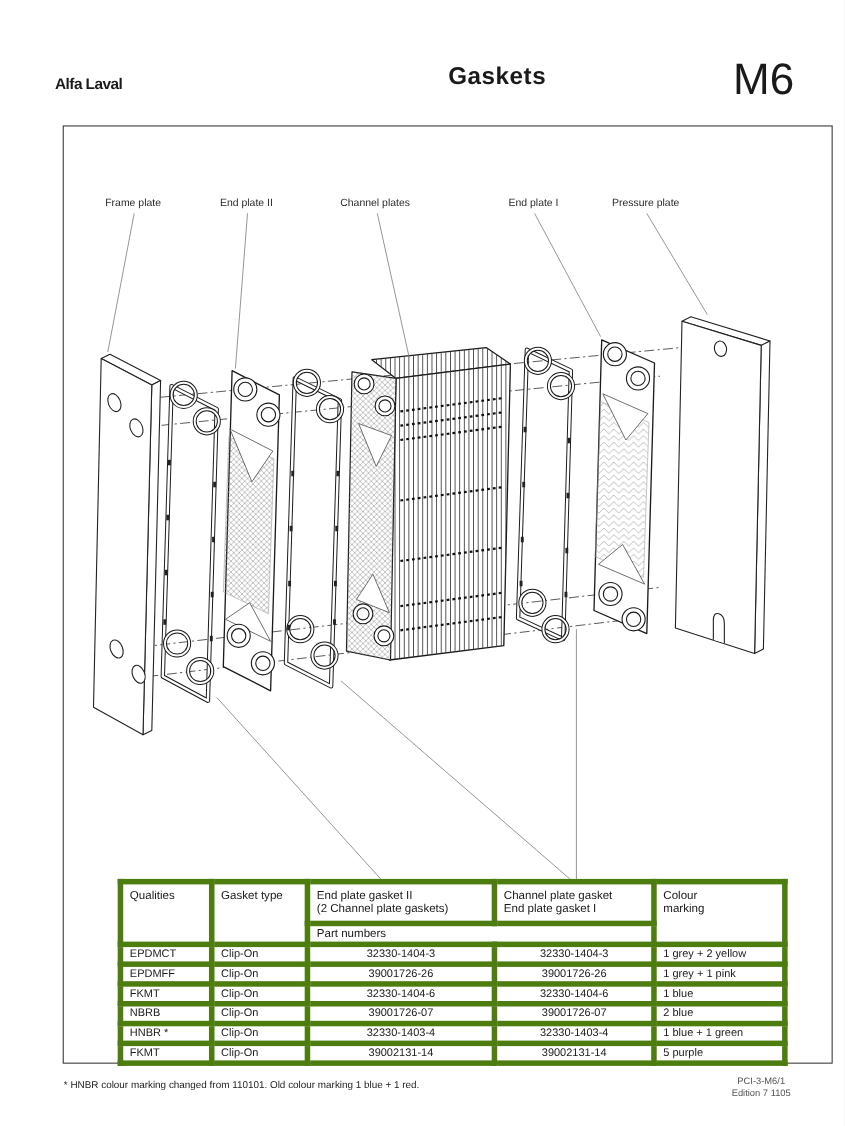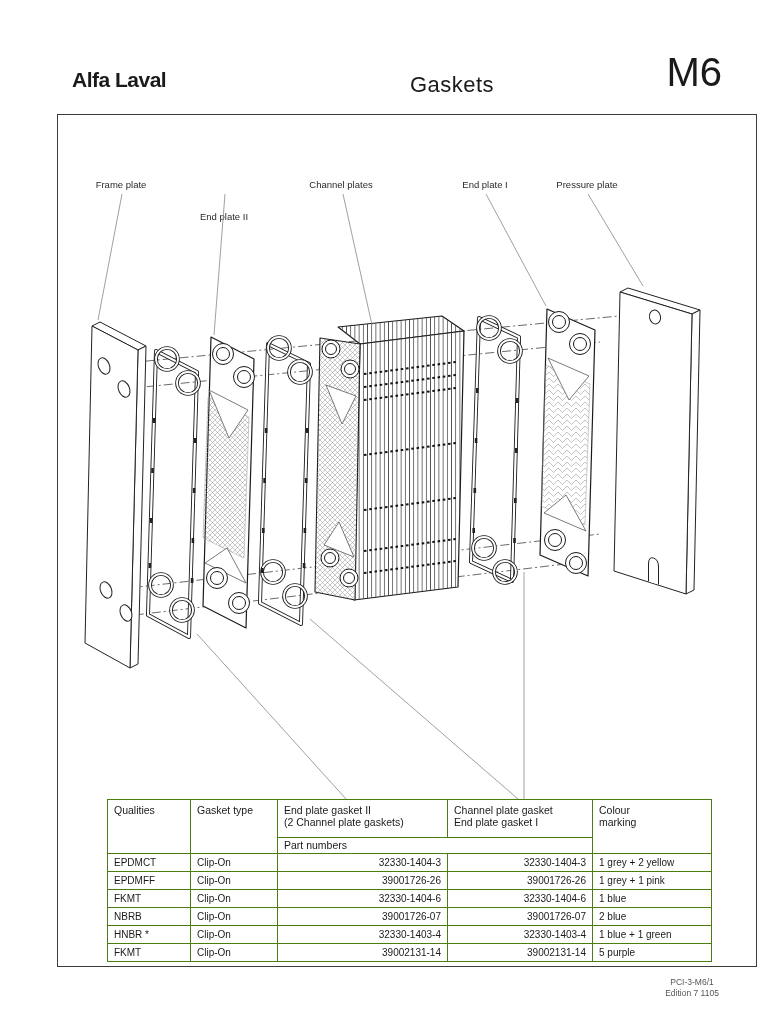--- a/index.html
+++ b/index.html
@@ -1,55 +1,55 @@
 <!DOCTYPE html>
 <html><head>
 <meta charset="utf-8">
 <style>
   html,body{margin:0;padding:0;background:#e8e8e8;}
   #page{position:relative;width:768px;height:1024px;background:#ffffff;
         font-family:"Liberation Sans", sans-serif;color:#1a1a1a;overflow:hidden;}
   .abs{position:absolute;}
   
-  #brand{left:72px;top:68px;font-size:21px;font-weight:bold;letter-spacing:-0.5px;}
-  #doc-title{left:384px;top:72px;transform:translateX(-50%);font-size:22px;font-weight:400;
+  #brand{left:50px;top:68px;font-size:14px;font-weight:bold;letter-spacing:-0.5px;}
+  #doc-title{left:384px;top:56px;transform:translateX(-50%);font-size:22px;font-weight:700;
              letter-spacing:0.5px;left:452px;}
   #model{left:640px;top:50px;width:82px;text-align:right;font-size:40px;font-weight:400;}
   
   #frame-box{left:57px;top:114px;width:698px;height:851px;border:1px solid #3c3c3c;}
   
   .part-label{font-size:9.5px;color:#2a2a2a;transform:translateX(-50%);white-space:nowrap;top:179px;}
   
   #gasket-table{left:107px;top:799px;width:604px;border-collapse:collapse;
                 font-size:10px;color:#1a1a1a;table-layout:fixed;}
-  #gasket-table th,#gasket-table td{border:1px solid #4d7c0f;padding:1px 6px;font-weight:400;
+  #gasket-table th,#gasket-table td{border:5px solid #4d7c0f;padding:1px 6px;font-weight:400;
                 background:#fff;overflow:hidden;white-space:nowrap;}
   #gasket-table th{text-align:left;vertical-align:top;padding-top:4px;font-size:10.5px;}
   #gasket-table th.ctr{}
-  #gasket-table td.ctr{text-align:right;}
+  #gasket-table td.ctr{text-align:center;}
   tr.hrow1{height:38px;} tr.hrow2{height:16px;} tr.drow{height:18px;}
   
   #footnote{left:58px;top:981px;font-size:9px;color:#222;}
   #docref{left:632px;top:977px;width:120px;text-align:center;font-size:8.5px;
           color:#555;line-height:1.3;}
   svg{position:absolute;left:0;top:0;}
 </style>
 </head>
 <body>
 
 <div id="page">
 
   <div class="abs" id="brand">Alfa Laval</div>
   <div class="abs" id="doc-title">Gaskets</div>
   <div class="abs" id="model">M6</div>
 
   <div class="abs" id="frame-box"></div>
 
   <div class="abs part-label" style="left:121px;">Frame plate</div>
-  <div class="abs part-label" style="left:224px;margin-top:32px;">End plate II</div>
+  <div class="abs part-label" style="left:224px;">End plate II</div>
   <div class="abs part-label" style="left:341px;">Channel plates</div>
   <div class="abs part-label" style="left:485px;">End plate I</div>
   <div class="abs part-label" style="left:587px;">Pressure plate</div>
 
   <svg width="768" height="1024" viewBox="0 0 768 1024">
     <defs>
       <pattern id="vl" width="4.2" height="8" patternUnits="userSpaceOnUse">
         <path d="M2.1,0 V8" stroke="#3a3a3a" stroke-width="0.8"></path>
       </pattern>
       <pattern id="xh" width="5" height="5" patternUnits="userSpaceOnUse">
@@ -296,18 +296,19 @@
       <tr class="drow">
         <td>FKMT</td>
         <td>Clip-On</td>
         <td class="ctr">39002131-14</td>
         <td class="ctr">39002131-14</td>
         <td>5 purple</td>
       </tr>
     </tbody>
   </table>
 
+  <div class="abs" id="footnote">* HNBR colour marking changed from 110101. Old colour marking 1 blue + 1 red.</div>
   <div class="abs" id="docref">
     <div>PCI-3-M6/1</div>
     <div>Edition 7 1105</div>
   </div>
 
 </div>
 
 </body></html>

